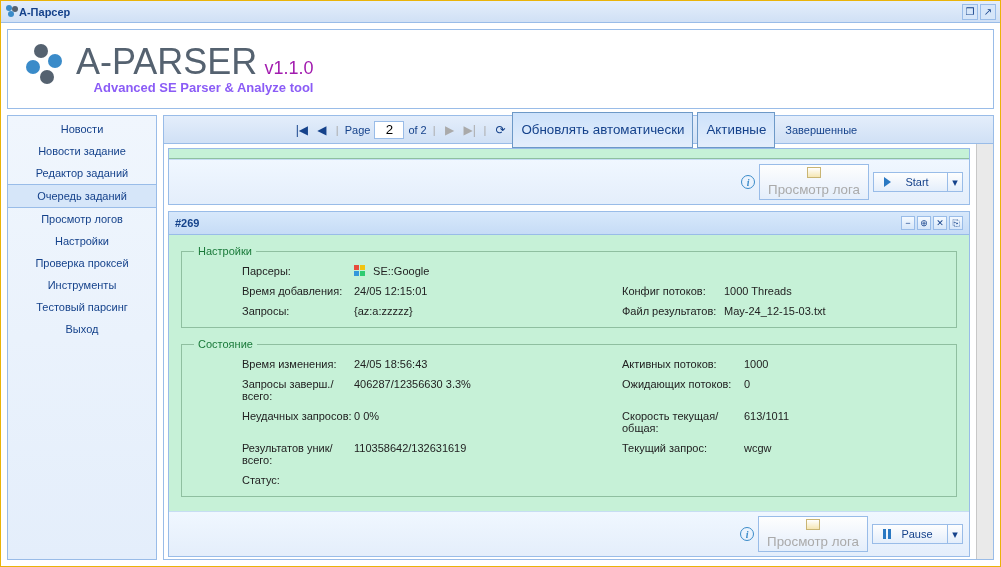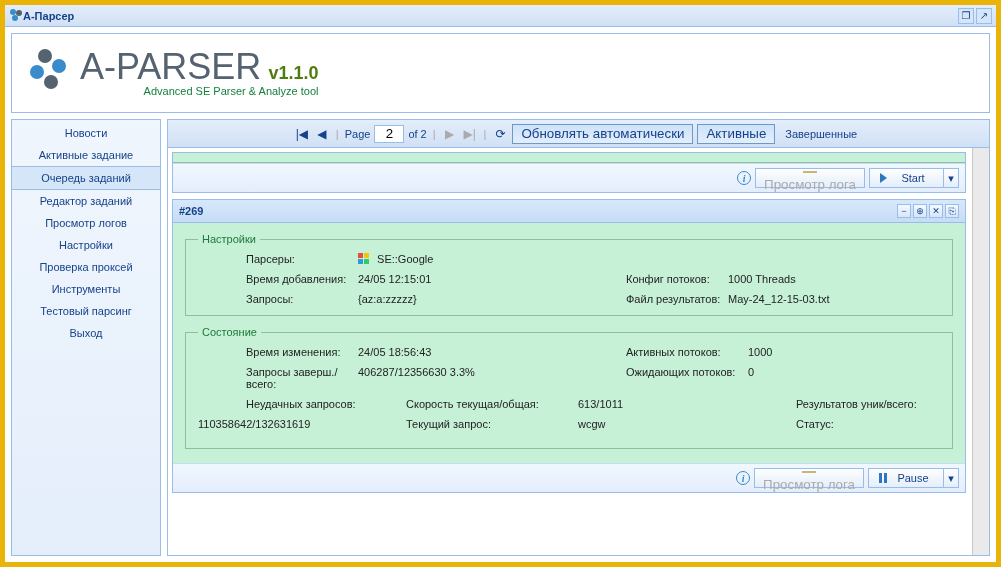--- a/index.html
+++ b/index.html
@@ -6,21 +6,21 @@
 body {
   font-family: Tahoma, Arial, sans-serif;
   font-size: 11px;
   background: #fff;
   color: #333;
   width: 1001px;
   height: 567px;
   overflow: hidden;
 }
 .window {
-  border: 5px solid #eab308;
+  border: 1px solid #eab308;
   width: 1001px;
   height: 567px;
   display: flex;
   flex-direction: column;
 }
 .titlebar {
   background: linear-gradient(#e4eefb, #d0e0f5);
   border-bottom: 1px solid #99bce8;
   height: 22px;
   display: flex;
@@ -53,22 +53,22 @@
 .logo-mark span {
   position: absolute; width: 14px; height: 14px; border-radius: 50%;
 }
 .logo-text {
   font-family: "Arial Black", sans-serif;
   font-size: 36px;
   letter-spacing: 0px;
   color: #556270;
   line-height: 1;
 }
-.logo-sub { color: #15803d; font-size: 11px; font-weight: normal; }
-.logo-v { color: #4d7c0f; font-weight: bold; font-size: 18px; margin-left: 4px; }
+.logo-sub { color: #8b5cf6; font-size: 13px; font-weight: bold; }
+.logo-v { color: #a21caf; font-weight: normal; font-size: 18px; margin-left: 4px; }
 .content {
   flex: 1;
   display: flex;
   margin: 6px;
   gap: 6px;
   min-height: 0;
 }
 .sidebar {
   width: 150px;
   background: linear-gradient(#f0f6fd, #e4eefb);
@@ -104,21 +104,21 @@
   gap: 4px;
   color: #15428b;
 }
 .toolbar .nav { width: 16px; text-align: center; cursor: pointer; color: #15428b; font-size: 12px; }
 .toolbar input { width: 30px; height: 18px; text-align: center; border: 1px solid #99bce8; }
 .toolbar .sep { color: #aaa; padding: 0 2px; }
 .btn {
   background: linear-gradient(#fefefe, #e4eefb);
   border: 1px solid #99bce8;
   padding: 2px 8px;
-  height: 20px;
+  height: 36px;
   color: #15428b;
   cursor: pointer;
   display: inline-flex;
   align-items: center;
   gap: 4px;
 }
 .btn.pressed { background: linear-gradient(#cde2fb, #e4eefb); border-color: #6d99c7; }
 .btn.disabled { color: #aaa; flex-direction: column; }
 .main-body { flex: 1; overflow: auto; padding: 4px 6px 4px 4px; }
 .card-partial {
@@ -219,23 +219,23 @@
         <span class="logo-text">A-PARSER</span>
         <span class="logo-v">v1.1.0</span>
         <div class="logo-sub" style="text-align:right;">Advanced SE Parser &amp; Analyze tool</div>
       </div>
     </div>
   </div>
 
   <div class="content">
     <div class="sidebar">
       <div class="sidebar-item"><span>Новости</span></div>
-      <div class="sidebar-item"><span>Активные задание</span></div>
+      <div class="sidebar-item"><span>Новости задание</span></div>
+      <div class="sidebar-item"><span>Редактор заданий</span></div>
       <div class="sidebar-item active"><span>Очередь заданий</span></div>
-      <div class="sidebar-item"><span>Редактор заданий</span></div>
       <div class="sidebar-item"><span>Просмотр логов</span></div>
       <div class="sidebar-item"><span>Настройки</span></div>
       <div class="sidebar-item"><span>Проверка проксей</span></div>
       <div class="sidebar-item"><span>Инструменты</span></div>
       <div class="sidebar-item"><span>Тестовый парсинг</span></div>
       <div class="sidebar-item"><span>Выход</span></div>
     </div>
 
     <div class="main">
       <div class="toolbar">
@@ -324,20 +324,21 @@
                   <span class="val">24/05 18:56:43</span>
                   <span class="lbl">Активных потоков:</span>
                   <span class="val">1000</span>
 
                   <span class="lbl">Запросы заверш./всего:</span>
                   <span class="val">406287/12356630 3.3%</span>
                   <span class="lbl">Ожидающих потоков:</span>
                   <span class="val">0</span>
 
                   <span class="lbl">Неудачных запросов:</span>
+                  <span class="val">0 0%</span>
                   <span class="lbl">Скорость текущая/общая:</span>
                   <span class="val">613/1011</span>
 
                   <span class="lbl">Результатов уник/всего:</span>
                   <span class="val">110358642/132631619</span>
                   <span class="lbl">Текущий запрос:</span>
                   <span class="val">wcgw</span>
 
                   <span class="lbl">Статус:</span>
                   <span></span>

